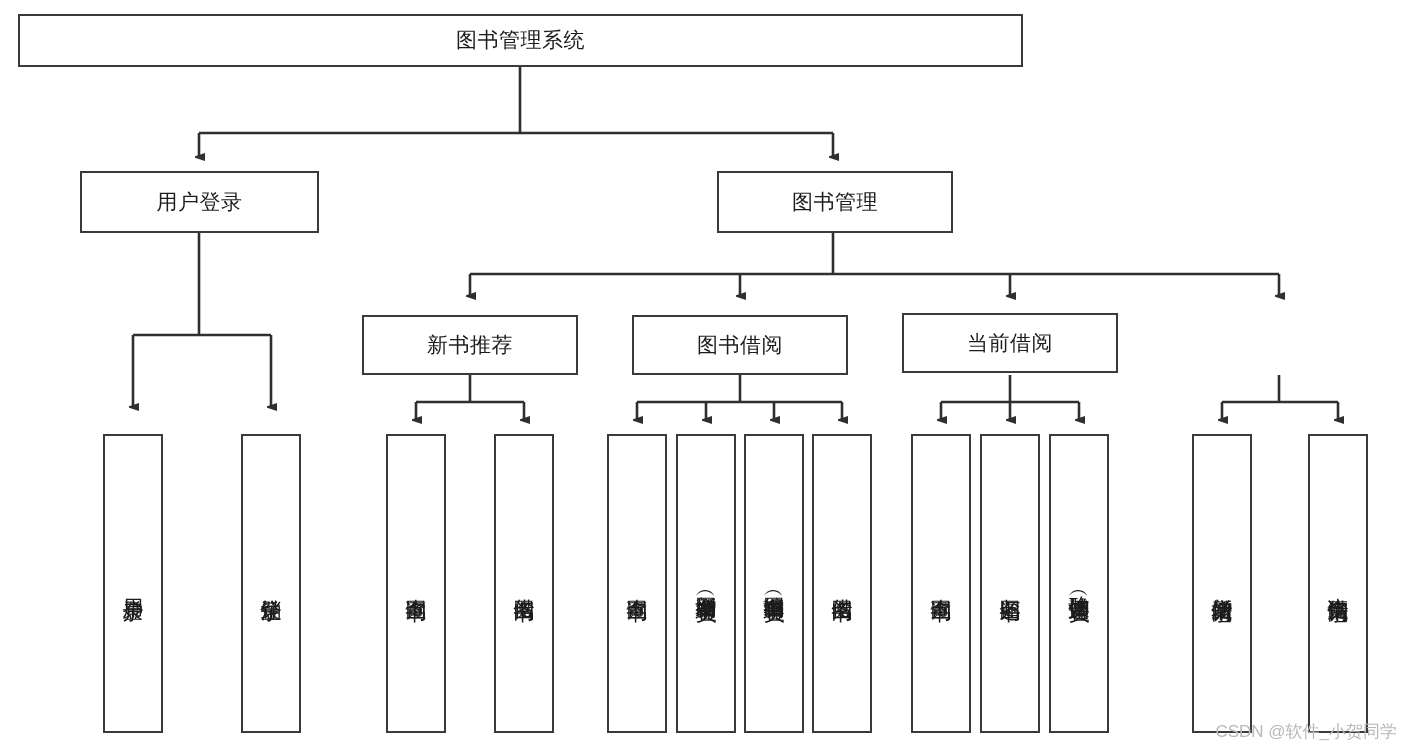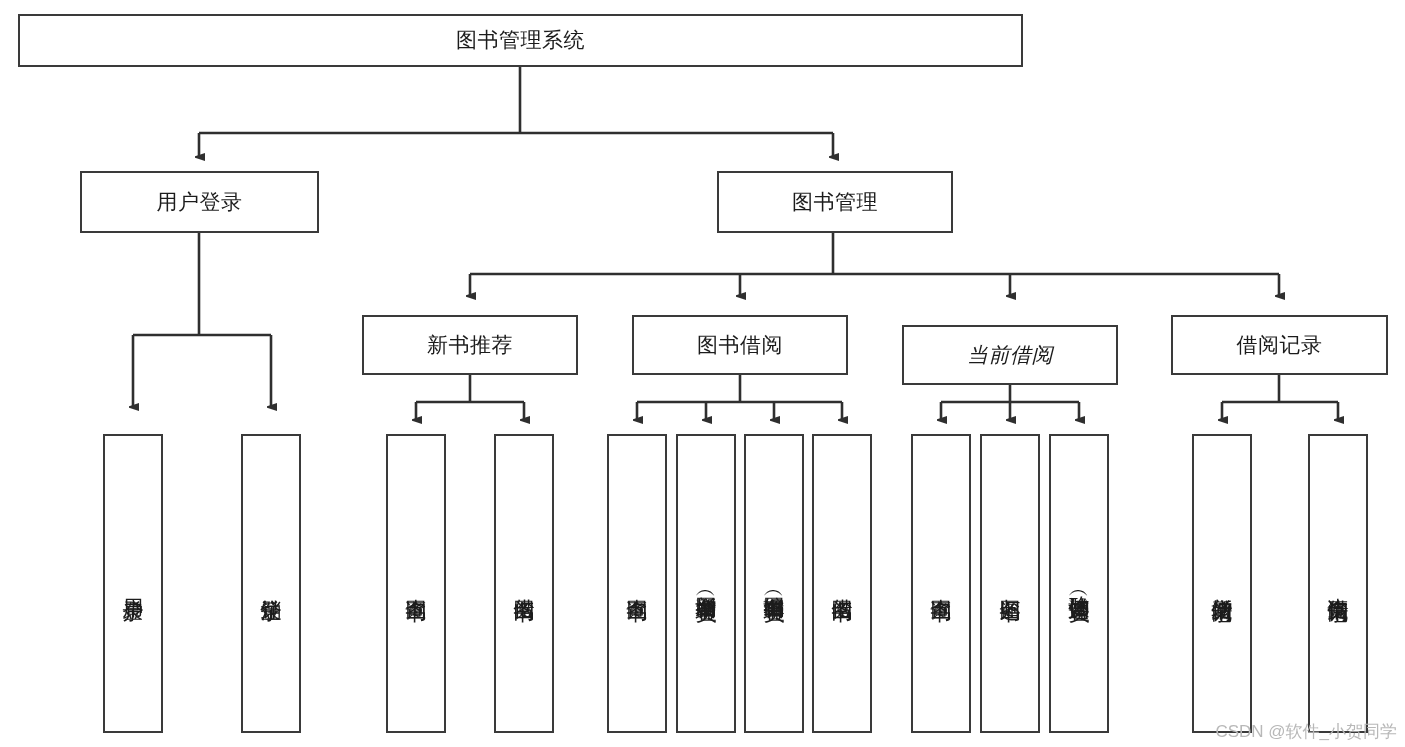--- a/index.html
+++ b/index.html
@@ -136,25 +136,22 @@
   <div class="node horiz" style="left:717px; top:171px; width:236px; height:62px;">
     <span class="label">图书管理</span>
   </div>
 
   <div class="node horiz" style="left:632px; top:315px; width:216px; height:60px;">
     <span class="label">图书借阅</span>
   </div>
   <div class="node horiz" style="left:362px; top:315px; width:216px; height:60px;">
     <span class="label">新书推荐</span>
   </div>
-  <div class="node horiz" style="left:902px; top:325px; width:216px; height:60px;font-style:italic;">
+  <div class="node horiz" style="left:902px; top:313px; width:216px; height:60px;">
     <span class="label">当前借阅</span>
-  </div>
-  <div class="node horiz" style="left:1171px; top:315px; width:217px; height:60px;">
-    <span class="label">借阅记录</span>
   </div>
 
   <div class="node vert" style="left:103px; top:434px; width:60px; height:299px;">
     <span class="label">用户登录</span>
   </div>
   <div class="node vert" style="left:241px; top:434px; width:60px; height:299px;">
     <span class="label">注销登录</span>
   </div>
 
   <div class="node vert" style="left:386px; top:434px; width:60px; height:299px;">

